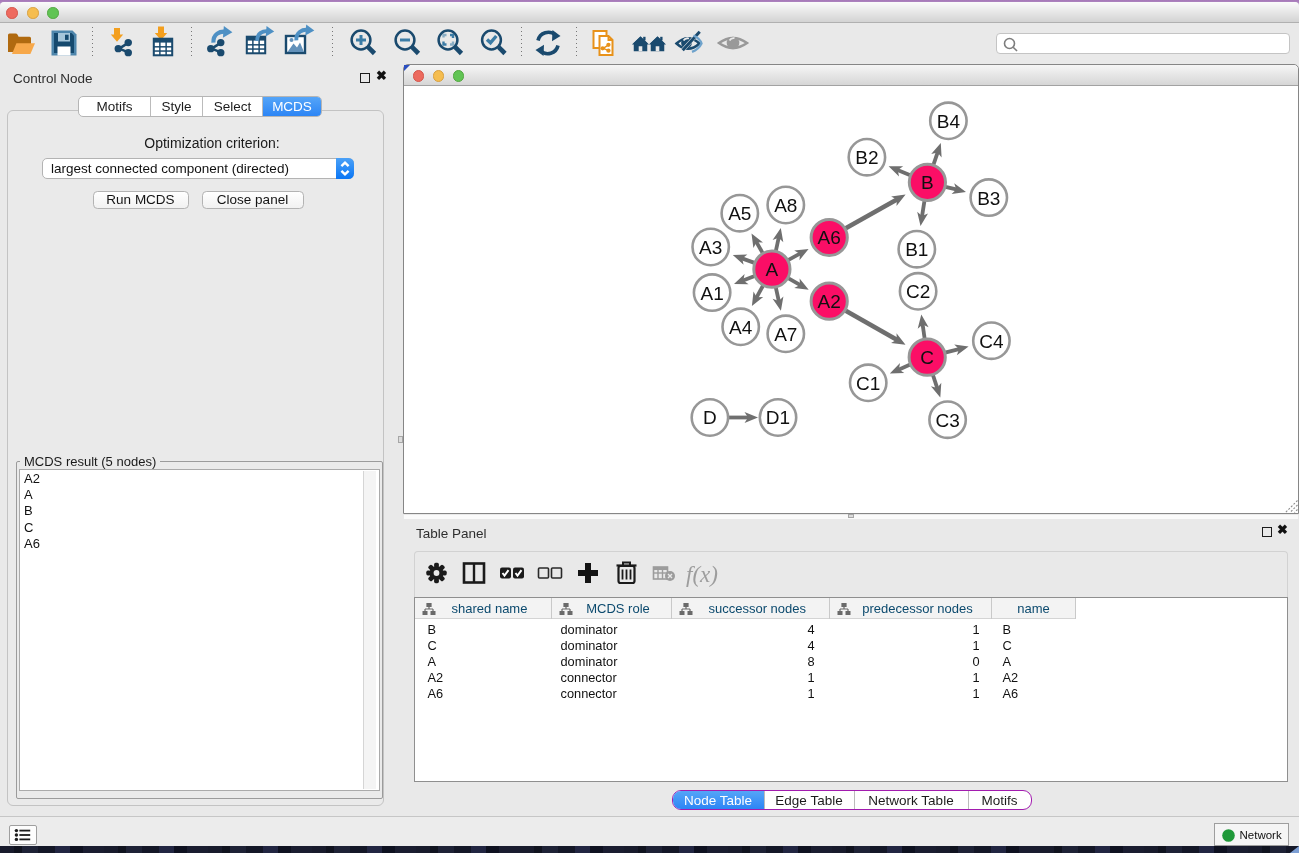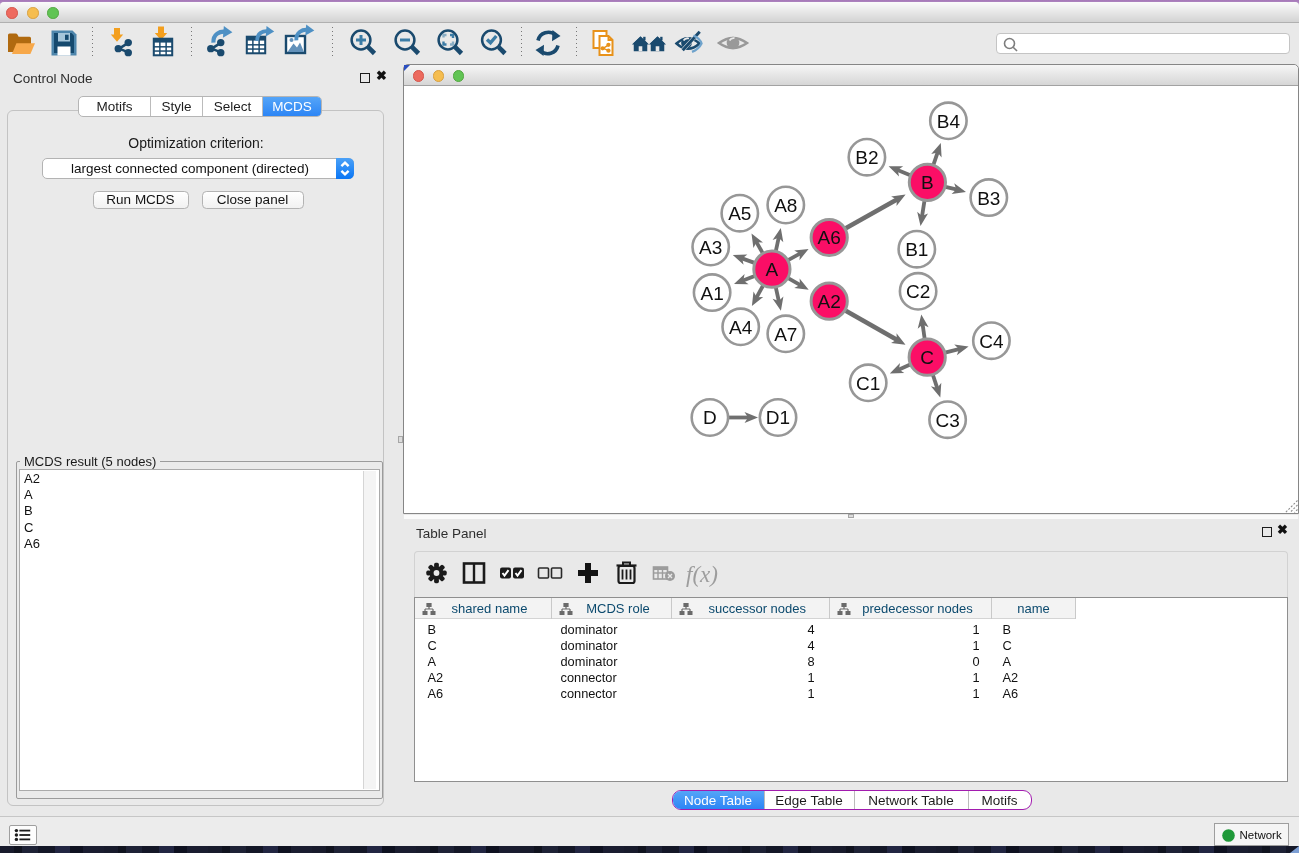--- a/index.html
+++ b/index.html
@@ -14,22 +14,22 @@
 .sep{position:absolute;top:27px;height:31px;width:1px;background:repeating-linear-gradient(#777 0 1.1px,transparent 1.1px 4px)}
 #search{left:996px;top:33px;width:294px;height:21px;background:#fff;border:1.5px solid #c4c4c4;border-radius:4px}
 .ptitle{font-size:13.5px;color:#2e2e2e}
 .sq{position:absolute;width:10px;height:10px;border:1.5px solid #1c1c1c}
 .xx{position:absolute;font-size:13px;font-weight:bold;color:#111}
 #cpanel{left:7px;top:110px;width:377px;height:696px;border:1px solid #c3c3c3;border-radius:6px;background:#eaeaea}
 .tabs{position:absolute;display:flex;height:21px;border:1px solid #b5b5b5;border-radius:5px;background:#fff;overflow:hidden}
 .tab{height:100%;display:flex;align-items:center;justify-content:center;font-size:13.5px;color:#1c1c1c;border-right:1px solid #bbb}
 .tab:last-child{border-right:none}
 .tab.sel{background:linear-gradient(#55a5f8,#2c85f5);color:#fff}
-#optlabel{left:8px;top:135px;width:376px;text-align:center;font-size:14px;color:#1a1a1a}
-#dropdown{left:42px;top:158px;width:312px;height:21px;background:#fff;border:1px solid #b3b3b3;border-radius:5px;font-size:13.5px;color:#111;line-height:19px;padding-left:28px}
+#optlabel{left:24px;top:135px;width:376px;text-align:center;font-size:14px;color:#1a1a1a}
+#dropdown{left:42px;top:158px;width:312px;height:21px;background:#fff;border:1px solid #b3b3b3;border-radius:5px;font-size:13.5px;color:#111;line-height:19px;padding-left:8px}
 #spinner{position:absolute;right:-1px;top:-1px;width:18px;height:21px;border-radius:0 5.5px 5.5px 0;background:linear-gradient(#4ba1f7,#0a76f5)}
 .btn{position:absolute;height:18px;background:linear-gradient(#ffffff,#f1f1f1);border:1px solid #b3b3b3;border-radius:4.5px;font-size:13.5px;color:#141414;text-align:center;line-height:16px}
 #fieldset{left:16px;top:461px;width:366.5px;height:337.5px;border:1px solid #9b9b9b;border-radius:2px}
 #fslabel{left:20px;top:454px;background:#eaeaea;padding:0 4px;font-size:13px;color:#1a1a1a}
 #mlist{left:19px;top:469px;width:361px;height:322px;background:#fff;border:1px solid #aaaaaa;font-size:13px;color:#111;line-height:16.2px;padding:1px 0 0 4px}
 #mscroll{position:absolute;right:3px;top:0.5px;width:13px;height:318px;background:#f4f4f4;border-left:1px solid #d5d5d5}
 #netwin{left:403px;top:63.5px;width:896px;height:450.5px;border:1px solid #868686;border-radius:5px 5px 0 0;background:#fff}
 #nettitle{position:absolute;left:0;top:0;width:100%;height:21px;background:linear-gradient(#f6f6f6,#d6d6d6);border-bottom:1px solid #a2a2a2;border-radius:5px 5px 0 0}
 #nettitle .t{position:absolute;left:0;right:0;top:4px;text-align:center;font-size:13px;color:#1f1f1f}
 #tpanel{left:403px;top:510px;width:896px;height:304px}

